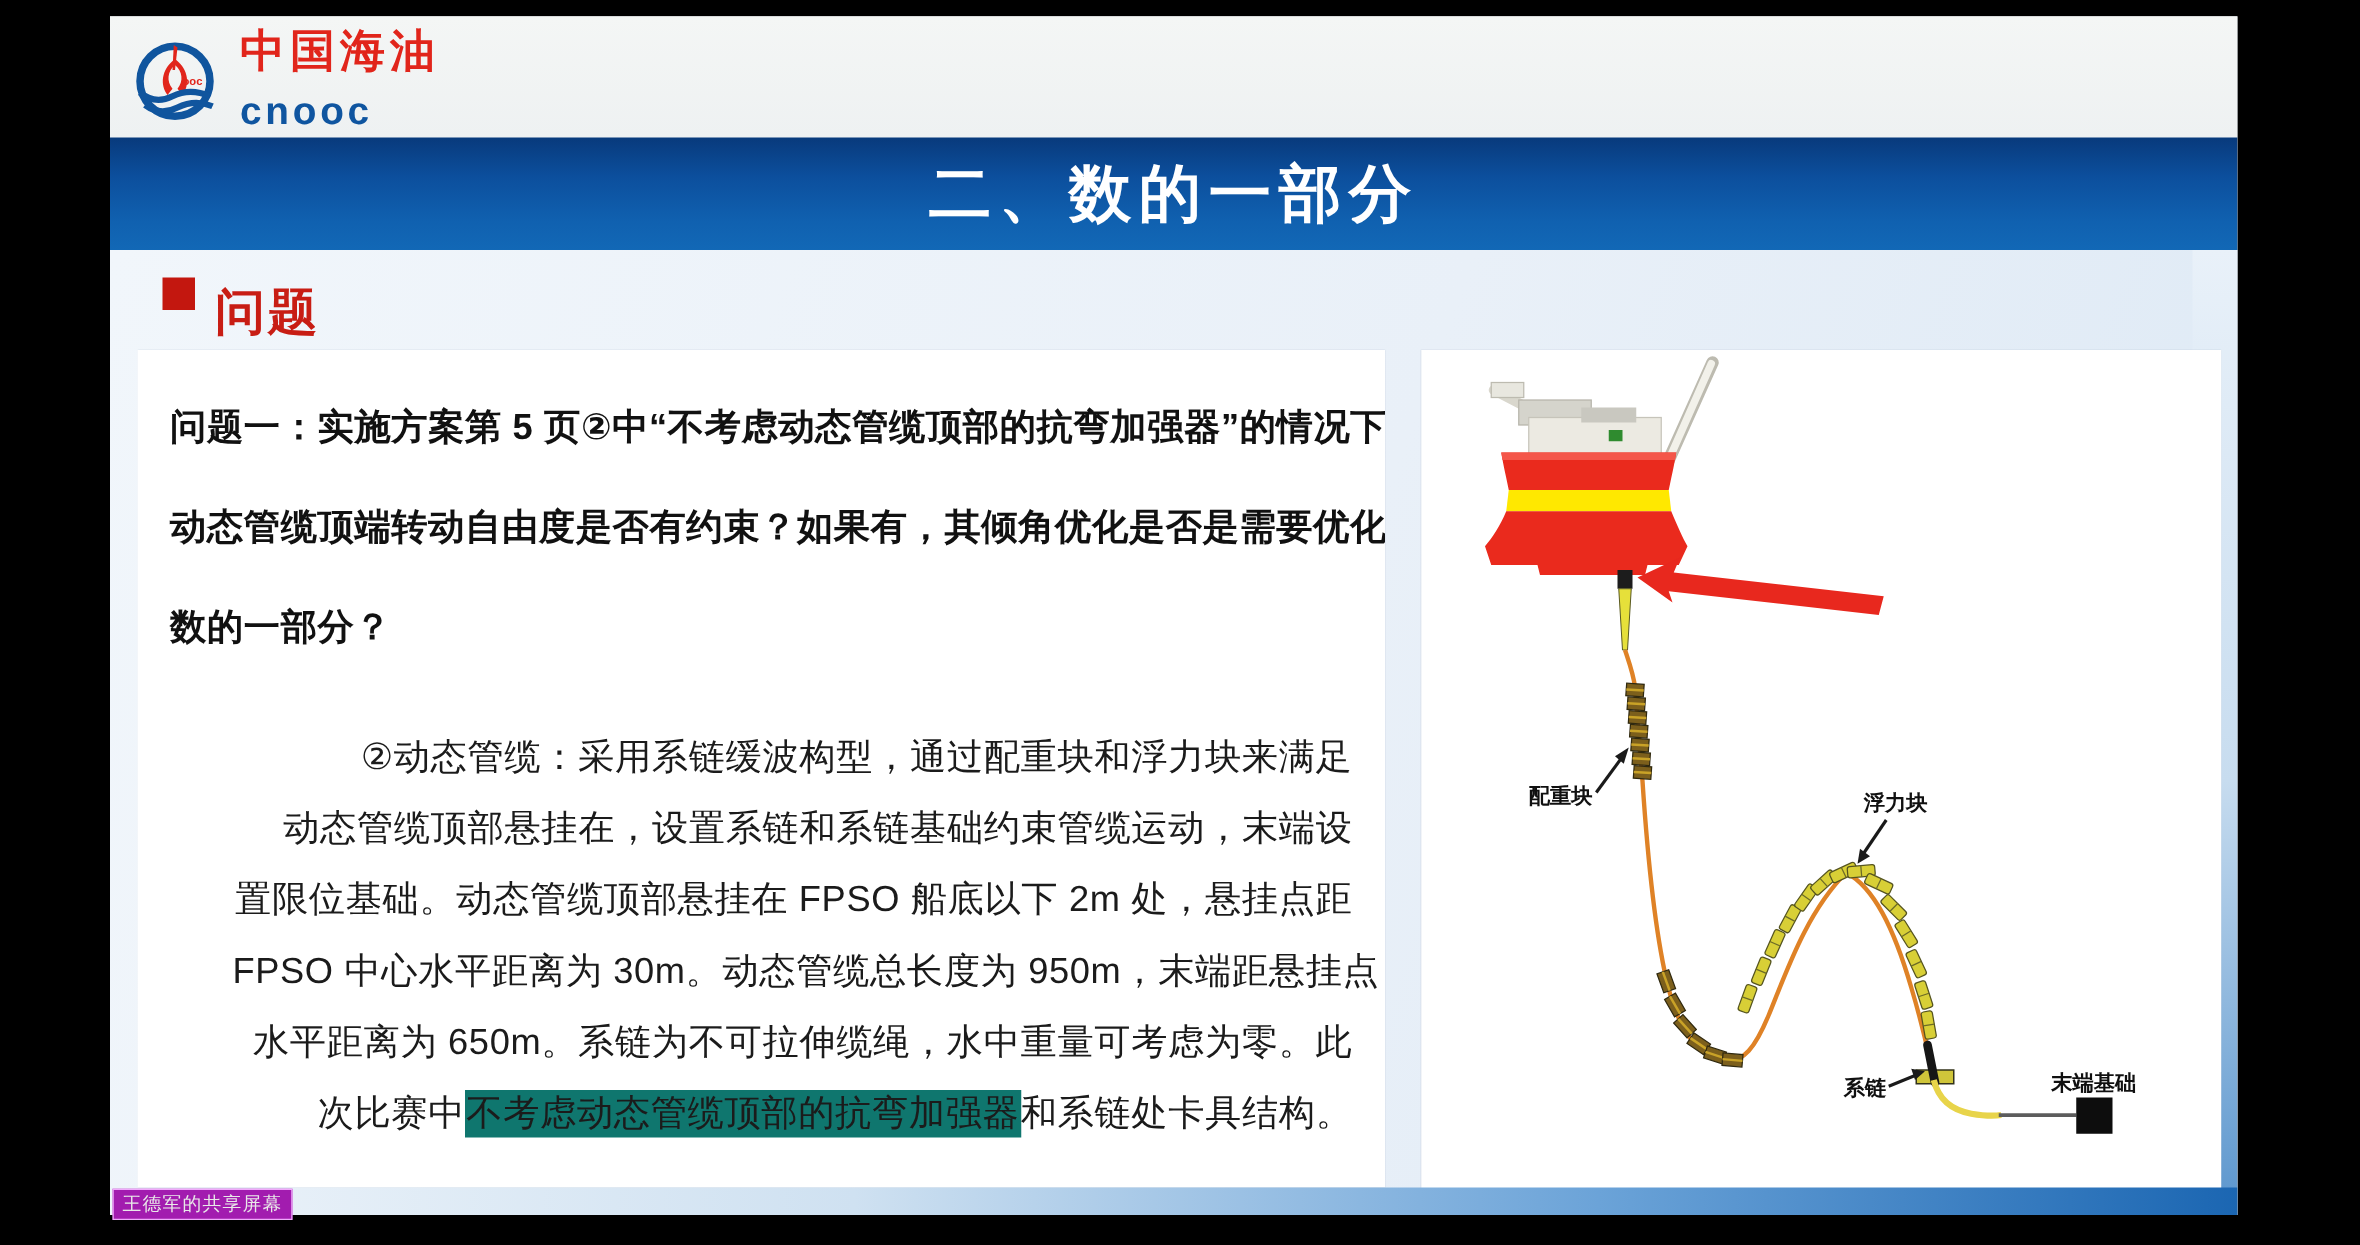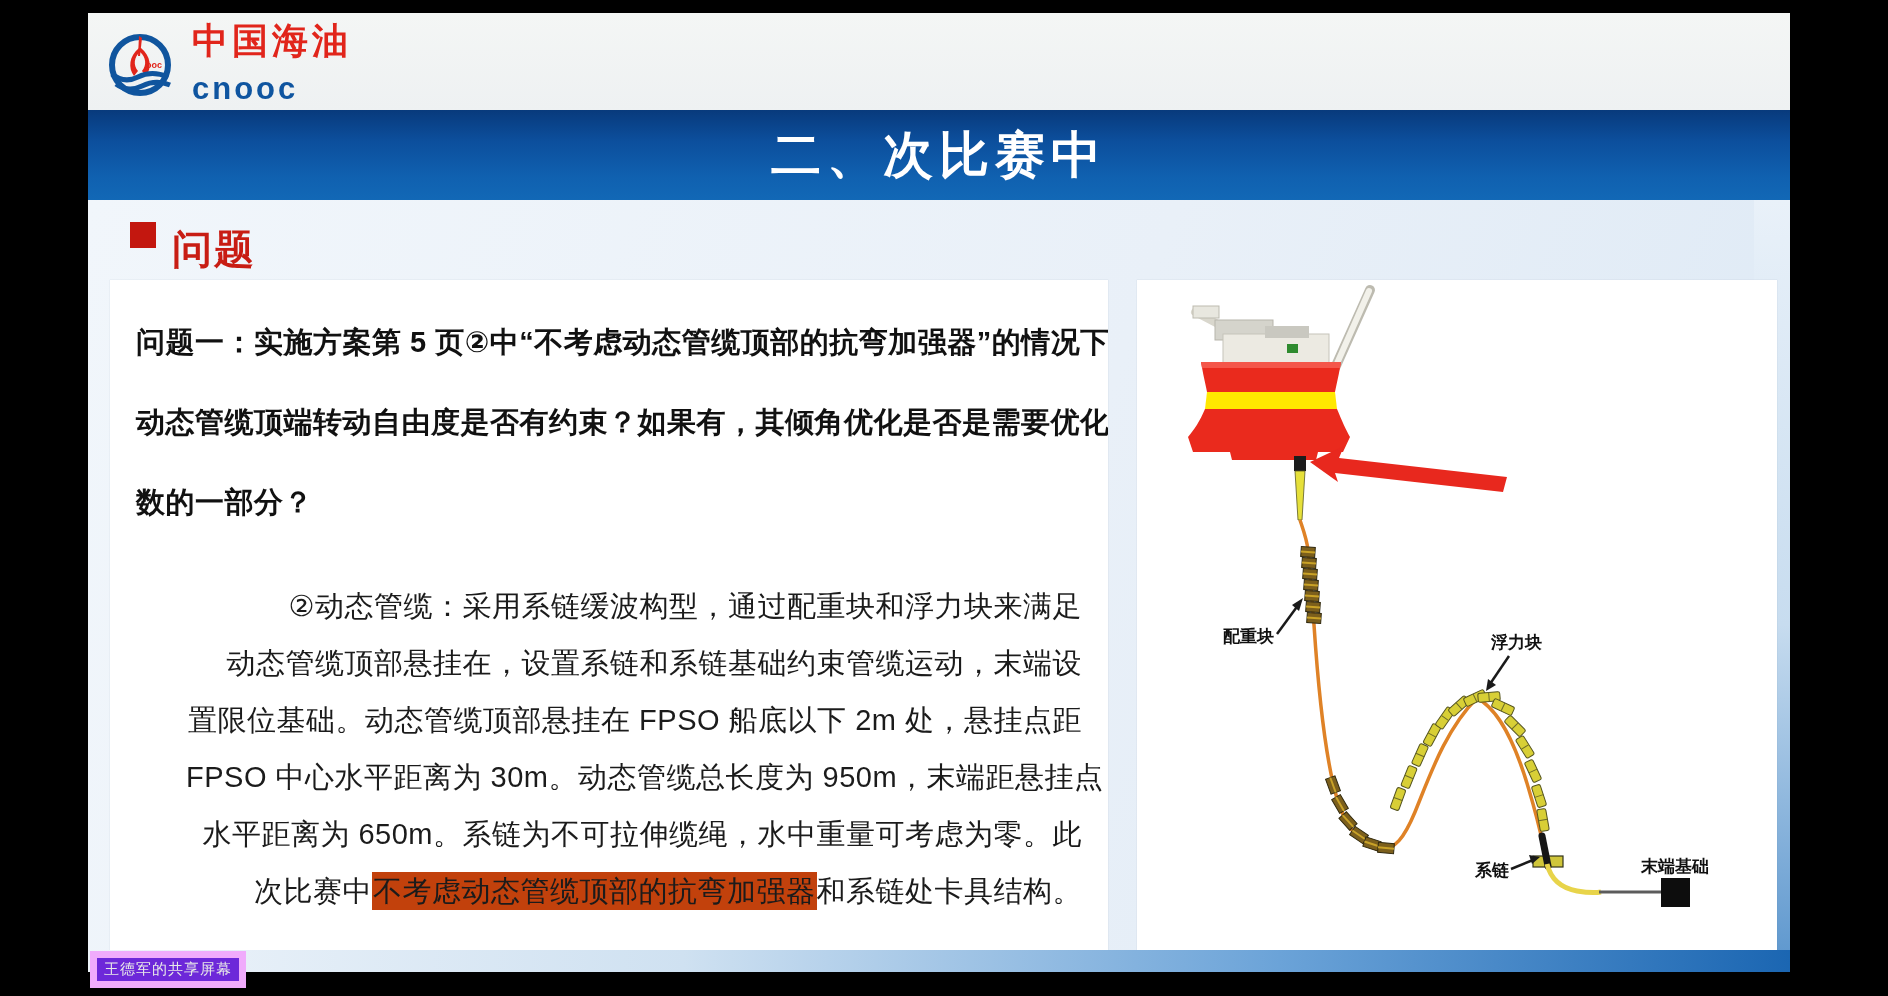--- a/index.html
+++ b/index.html
@@ -59,32 +59,32 @@
   }
   .quote{
     margin:36px 0 0 50px;
     text-align:right;
   }
   .quote-line{
     font-size:29px;font-weight:500;color:#1b1b1b;line-height:57px;height:57px;
     white-space:nowrap;letter-spacing:.5px;
   }
   .quote-line.indent{text-indent:33px;}
-  .hl{background:#c2410c;padding:3px 1px;}
+  .hl{background:#0f766e;padding:3px 1px;}
   
   .diagram-panel{
     position:absolute;left:1049px;top:80px;width:640px;height:764px;
     background:#fff;box-shadow:0 0 1px rgba(80,100,130,.25);
   }
   .diagram-panel svg{display:block;}
   .dlabel{font-size:17px;font-weight:bold;fill:#101010;font-family:"Liberation Sans","DejaVu Sans",sans-serif;}
   
   .share-label{
-    position:absolute;left:90px;top:951px;background:#6d28d9;color:#e8e8e8;
-    font-size:15px;padding:2px 7px;border:7px solid #f0abfc;letter-spacing:1px;
+    position:absolute;left:90px;top:951px;background:#a21caf;color:#e8e8e8;
+    font-size:15px;padding:2px 7px;border:1px solid #f0abfc;letter-spacing:1px;
     white-space:nowrap;
     text-align:center;
   }
 </style>
 </head>
 <body>
 
 <div class="slide">
 
   <div class="logo-bar">
@@ -98,21 +98,21 @@
         <path d="M14 58 Q26 67 40 60 T68 59" fill="none" stroke="#10559e" stroke-width="5"></path>
       </svg>
       <div class="logo-texts">
         <div class="logo-cn">中国海油</div>
         <div class="logo-en">cnooc</div>
       </div>
     </div>
   </div>
 
   <div class="banner">
-    <div class="banner-title">二、次比赛中</div>
+    <div class="banner-title">二、数的一部分</div>
   </div>
 
   <div class="content">
     <div class="right-band"></div>
 
     <div class="section-heading">
       <div class="heading-bullet"></div>
       <div class="heading-text">问题</div>
     </div>
 

